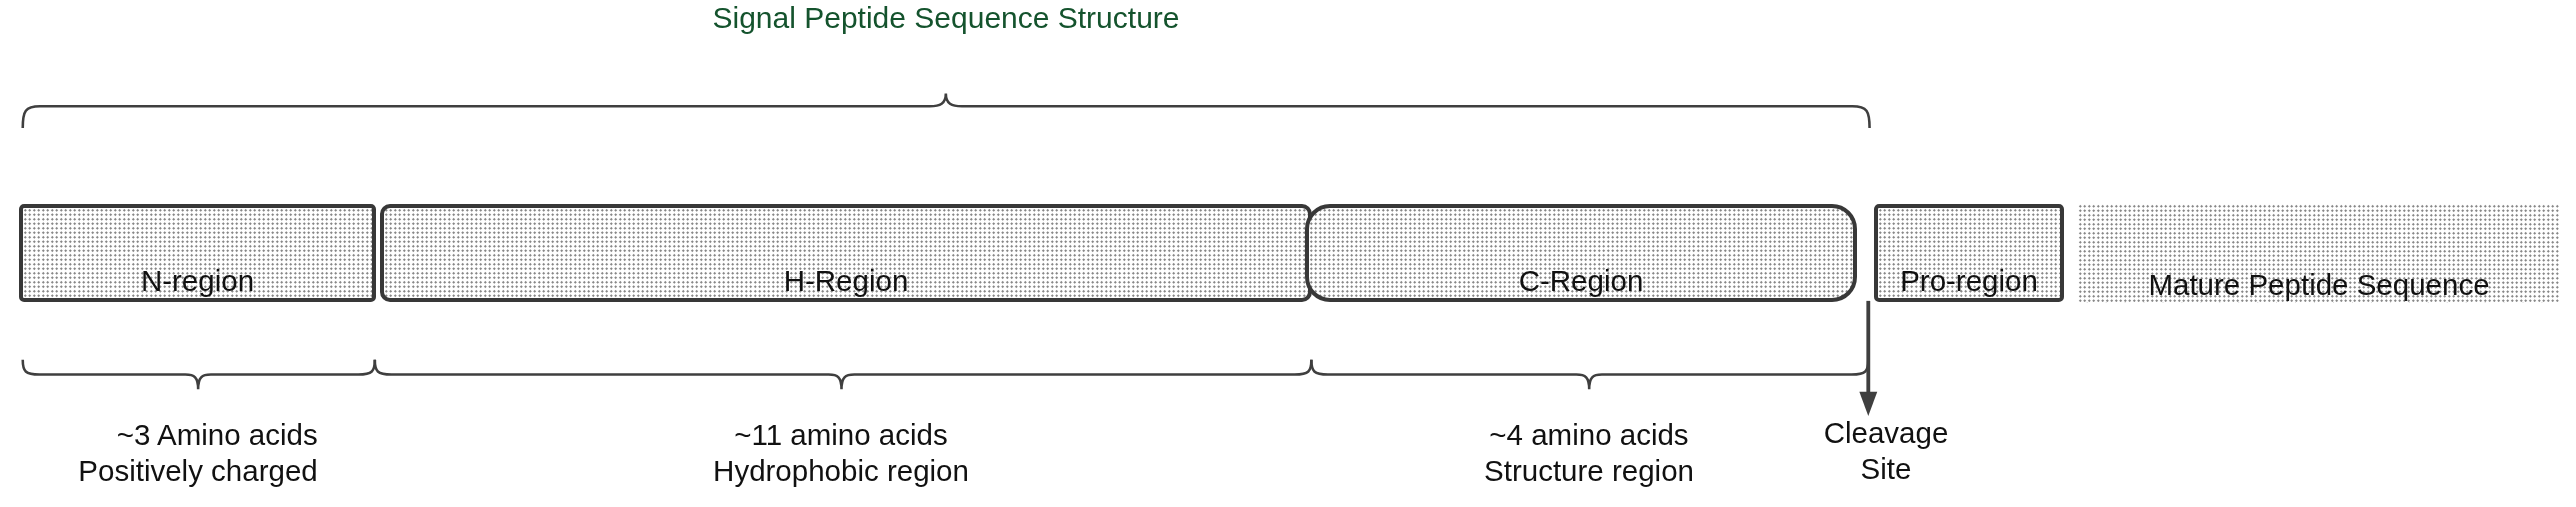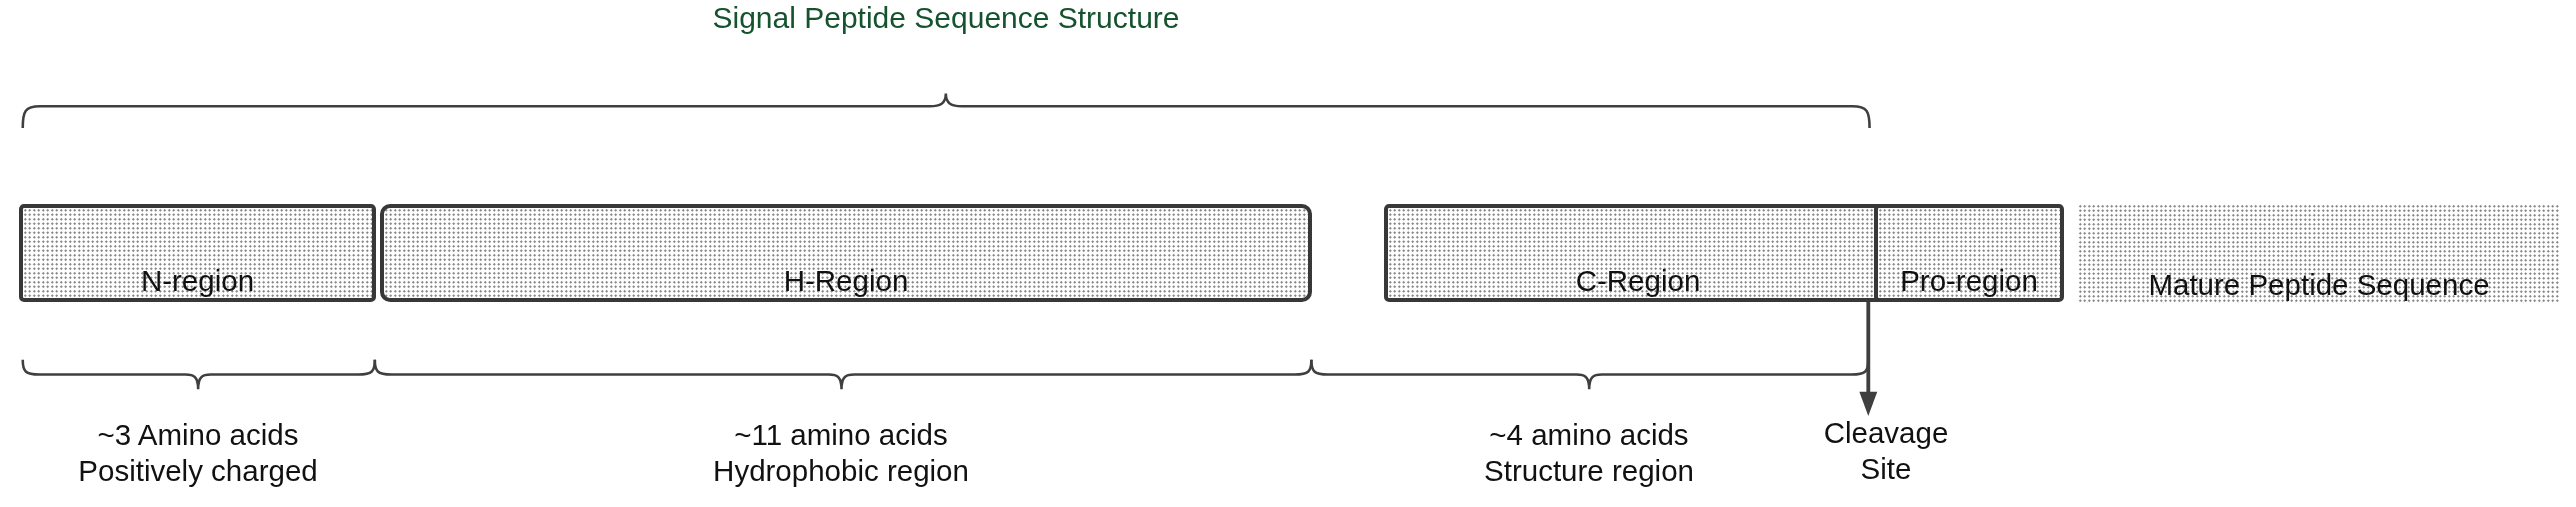--- a/index.html
+++ b/index.html
@@ -47,34 +47,34 @@
     background-size: 4.5px 4.5px;
     display: flex;
     align-items: flex-end;
     justify-content: center;
     font-size: 29.5px;
     white-space: nowrap;
     color: #111111;
   }
   .region.n      { left: 19px;   width: 357px; }
   .region.h      { left: 380px;  width: 932px; border-radius: 10px; }
-  .region.c      { left: 1384px; width: 508px; }
+  .region.c      { left: 1305px; width: 552px; border-radius: 25px; }
   .region.pro    { left: 1874px; width: 190px; }
   .region.mature { left: 2078px; width: 482px; border: none; border-radius: 0; }
   .note {
     position: absolute;
     top: 417px;
     transform: translateX(-50%);
     text-align: center;
     font-size: 29.5px;
     line-height: 36px;
     white-space: nowrap;
     color: #111111;
   }
-  .note.n   { left: 198px; }
+  .note.n   { left: 198px; text-align: right; }
   .note.h   { left: 841px; }
   .note.c   { left: 1589px; }
   .note.cleavage { left: 1886px; top: 415px; }
 </style>
 </head>
 <body>
 
 <div class="canvas">
 
   <div class="title">Signal Peptide Sequence Structure</div>

